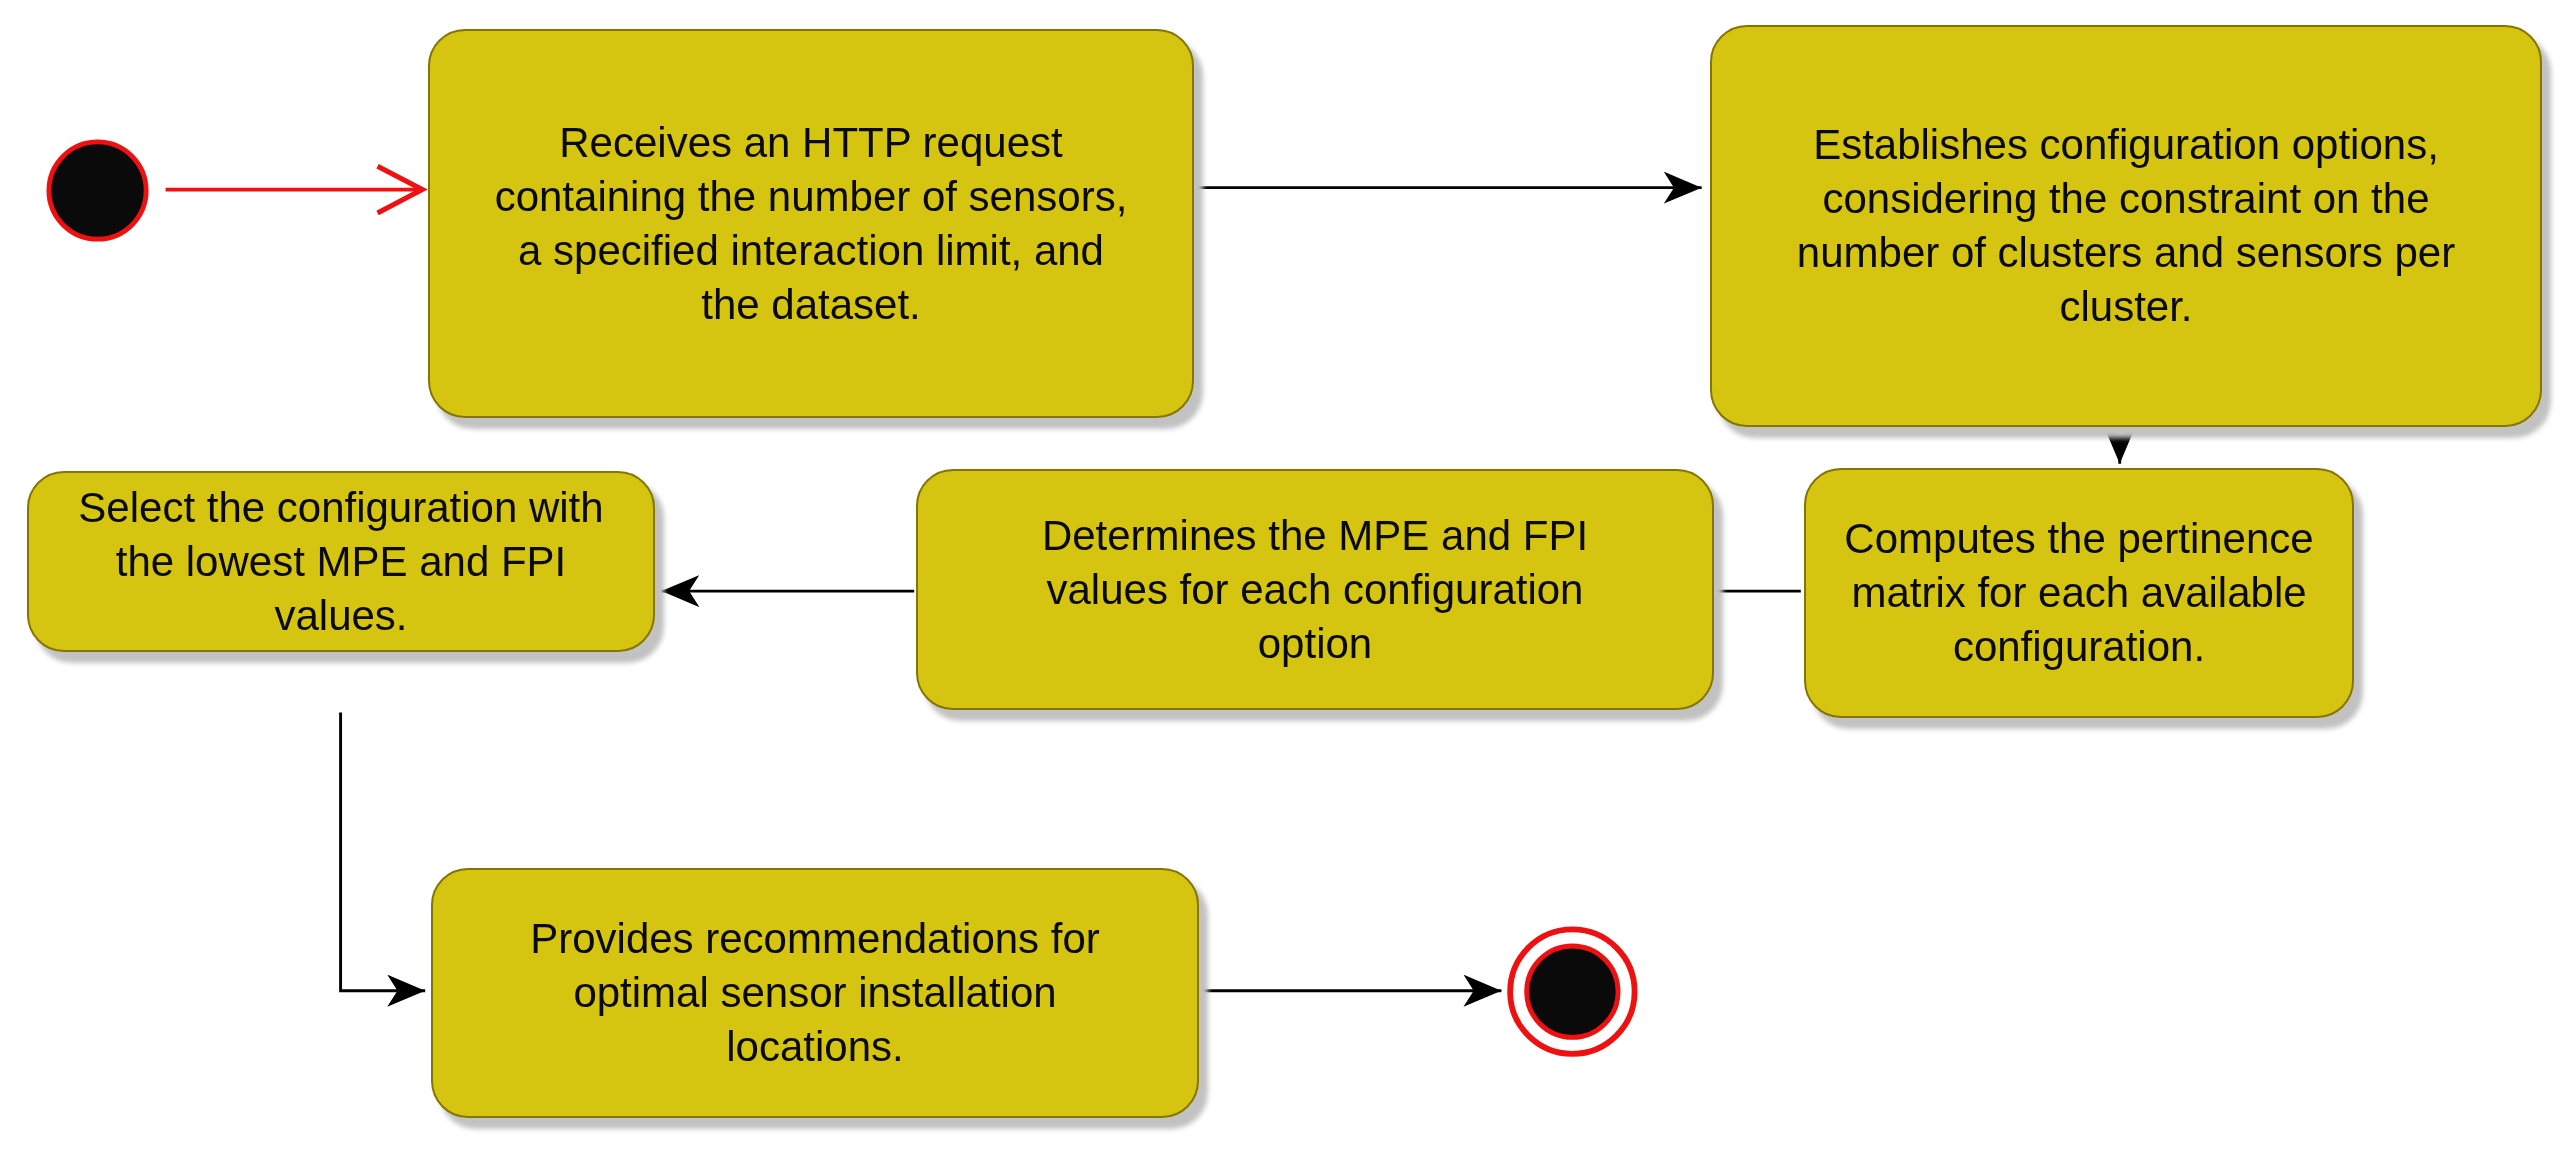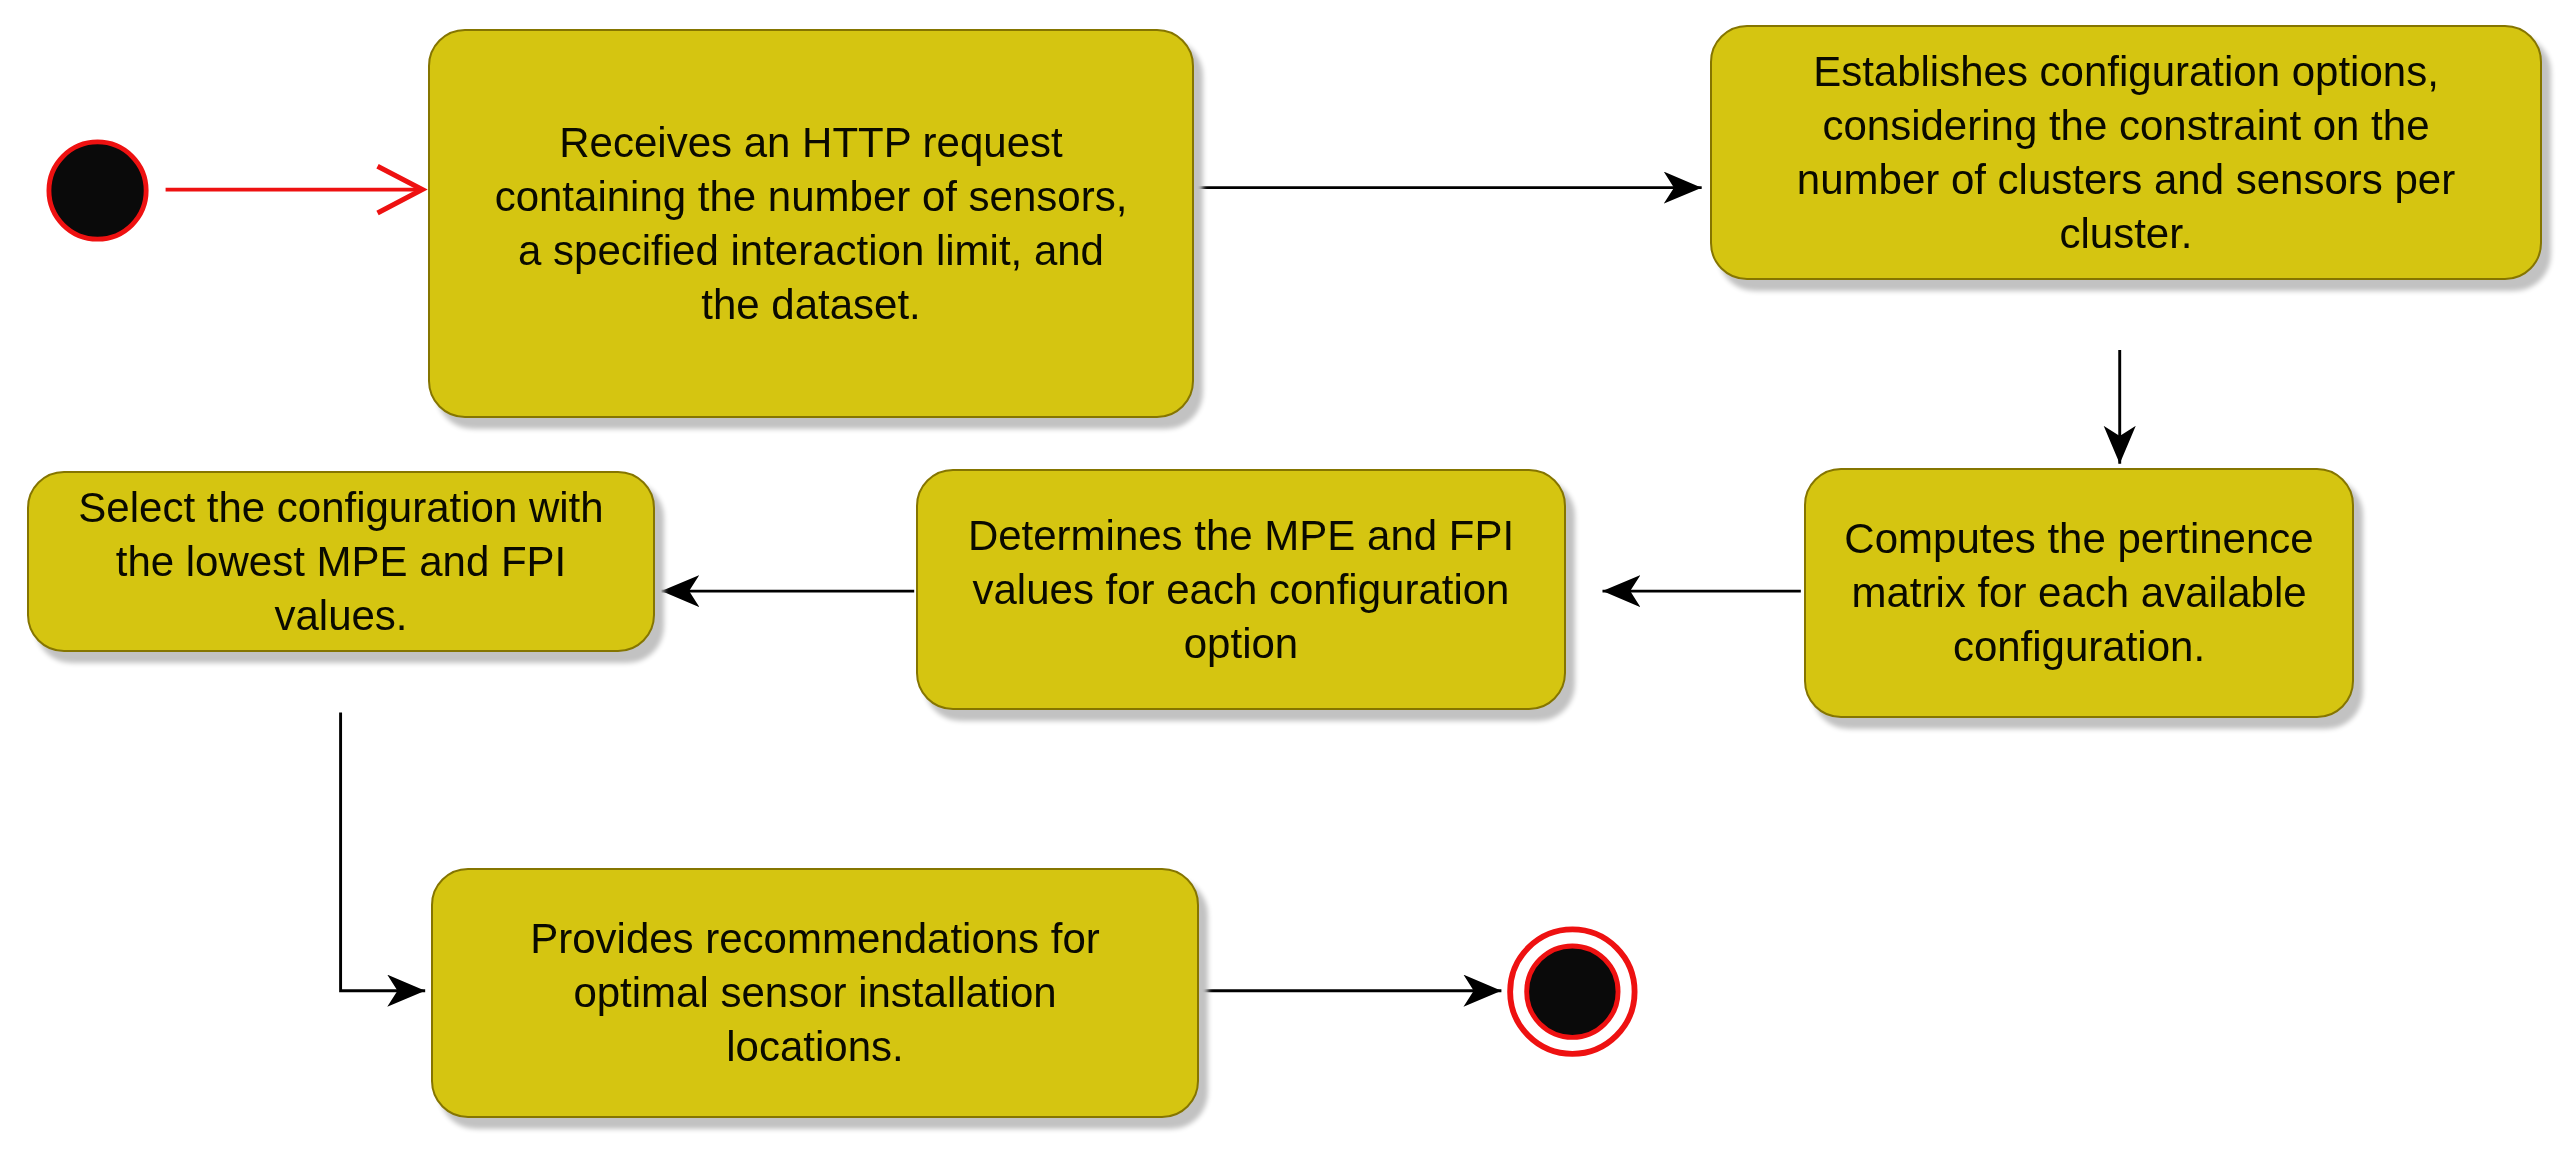--- a/index.html
+++ b/index.html
@@ -35,23 +35,23 @@
   }
   .node-label {
     display: block;
     white-space: pre;
     text-align: center;
     color: #0a0a00;
     font-size: 42px;
     line-height: 54px;
   }
   .n-receive   { left: 428px;  top: 29px;  width: 766px; height: 389px; }
-  .n-establish { left: 1710px; top: 25px;  width: 832px; height: 255px; }
+  .n-establish { left: 1710px; top: 25px;  width: 832px; height: 402px; }
   .n-compute   { left: 1804px; top: 468px; width: 550px; height: 250px; }
-  .n-determine { left: 916px;  top: 469px; width: 650px; height: 241px; justify-content: center; }
+  .n-determine { left: 916px;  top: 469px; width: 798px; height: 241px; justify-content: center; }
   .n-select    { left: 27px;   top: 471px; width: 628px; height: 181px; }
   .n-provide   { left: 431px;  top: 868px; width: 768px; height: 250px; }
 </style>
 </head>
 <body>
 
 <div class="canvas">
 
   <svg class="connector-layer" width="2576" height="1154" viewBox="0 0 2649 1187" xmlns="http://www.w3.org/2000/svg">
     <defs>

